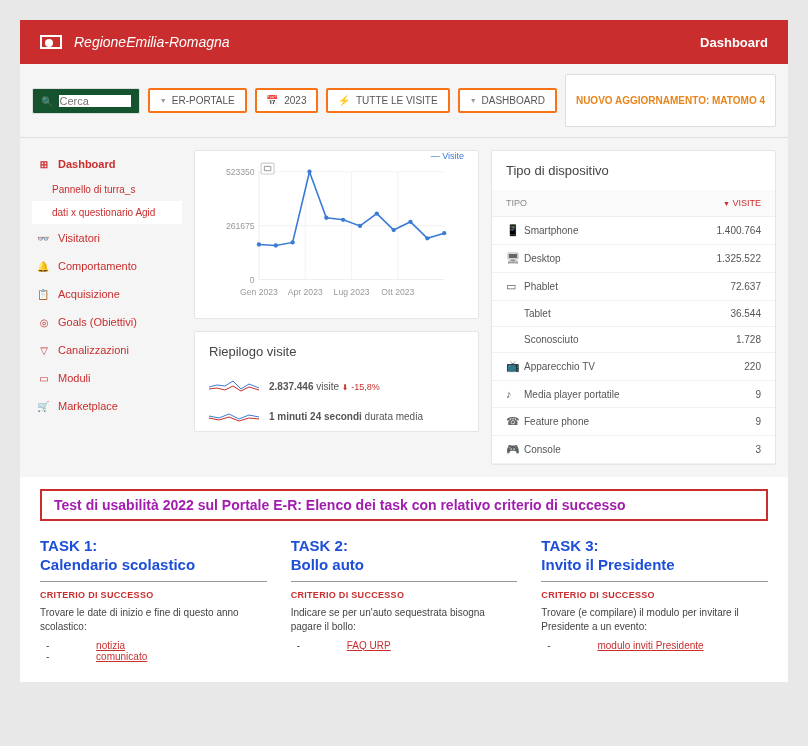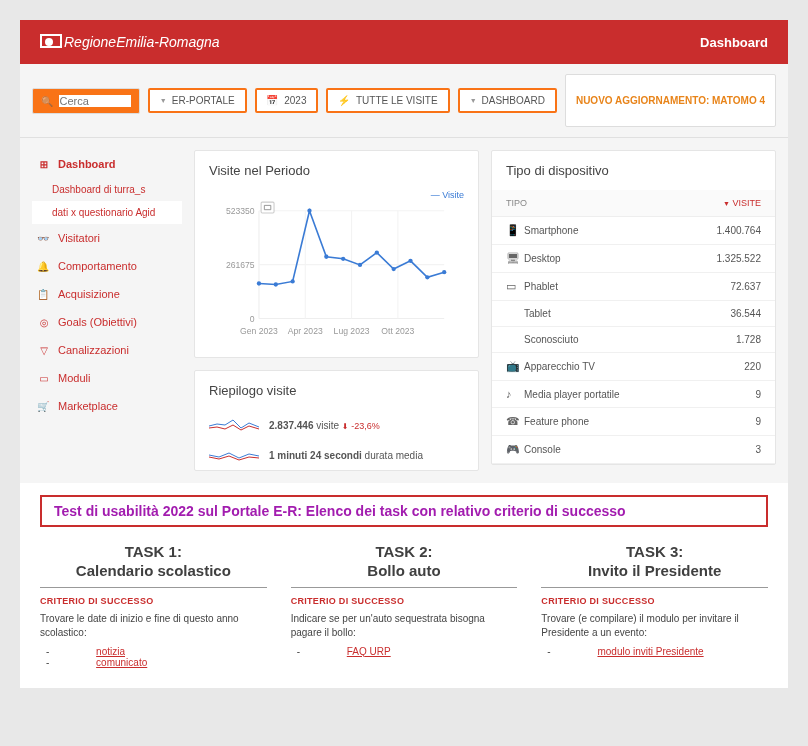--- a/index.html
+++ b/index.html
@@ -1,28 +1,28 @@
 <!DOCTYPE html>
 <html><head>
 <meta charset="utf-8">
 <style>
   * { box-sizing: border-box; margin: 0; padding: 0; }
   body { font-family: -apple-system, BlinkMacSystemFont, 'Segoe UI', Arial, sans-serif; background: #e8e8e8; padding: 20px; font-size: 12px; color: #333; }
   .app { background: #fff; width: 768px; margin: 0 auto; overflow: hidden; }
   
   
   .header { background: #c92d2d; color: #fff; padding: 14px 20px; display: flex; justify-content: space-between; align-items: center; }
-  .logo { display: flex; gap: 2px; font-style: italic; font-size: 14px; }
+  .logo { display: flex; align-items: center; gap: 12px; font-style: italic; font-size: 14px; }
   .logo-box { border: 2px solid #fff; width: 22px; height: 14px; position: relative; }
   .logo-box::before { content: ''; position: absolute; width: 8px; height: 8px; background: #fff; border-radius: 50%; top: 2px; left: 3px; }
   .header-nav { font-size: 13px; font-weight: 600; }
   
   
   .toolbar { background: #f5f5f5; padding: 10px 12px; display: flex; gap: 8px; align-items: center; border-bottom: 1px solid #e0e0e0; }
-  .search-box { flex: 1; max-width: 160px; display: flex; align-items: center; background: #f97316; border: 1px solid #ddd; border-radius: 2px; padding: 5px 8px; gap: 6px; }
+  .search-box { flex: 1; max-width: 160px; display: flex; align-items: center; background: #14532d; border: 1px solid #ddd; border-radius: 2px; padding: 5px 8px; gap: 6px; }
   .search-box input { border: none; outline: none; font-size: 11px; width: 100%; color: #888; }
   .crumb { background: #fff; border: 2px solid #f97316; border-radius: 2px; padding: 5px 10px; font-size: 10px; color: #555; display: flex; align-items: center; gap: 5px; cursor: pointer; }
   .crumb-orange { background: #fff; border: 1px solid #ddd; color: #e8841a; padding: 20px 10px; font-size: 10px; font-weight: 600; border-radius: 2px; }
   .tri { font-size: 7px; color: #999; }
   
   
   .main { display: flex; background: #f5f5f5; gap: 12px; padding: 12px; min-height: 320px; }
   .sidebar { width: 150px; }
   .sidebar-item { display: flex; align-items: center; gap: 8px; padding: 8px 6px; font-size: 11px; color: #c92d2d; cursor: pointer; }
   .sidebar-item.active { font-weight: 700; }
@@ -55,21 +55,21 @@
   .dev-row { display: flex; align-items: center; padding: 7px 14px; border-bottom: 1px solid #f0f0f0; font-size: 10px; }
   .dev-icon { width: 18px; color: #666; font-size: 11px; }
   .dev-name { flex: 1; color: #555; }
   .dev-val { color: #555; }
   
   
   .tasks-panel { background: #fff; padding: 12px 20px 20px; }
   .tasks-banner { border: 2px solid #c92d2d; color: #a21caf; font-weight: 700; font-size: 14px; padding: 6px 12px; margin-bottom: 16px; text-align: left; }
   .tasks-grid { display: flex; gap: 24px; }
   .task-col { flex: 1; }
-  .task-title { font-size: 15px; font-weight: 800; color: #404040; line-height: 1.25; margin-bottom: 6px; text-align: center; }
+  .task-title { font-size: 15px; font-weight: 800; color: #1d4ed8; line-height: 1.25; margin-bottom: 6px; }
   .task-hr { border: none; border-top: 1px solid #999; margin: 6px 0 8px; }
   .task-crit { font-size: 9px; font-weight: 800; color: #c92d2d; letter-spacing: 0.3px; margin-bottom: 6px; }
   .task-desc { font-size: 10px; color: #444; line-height: 1.4; margin-bottom: 6px; }
   .task-links { font-size: 10px; padding-left: 6px; }
   .task-links div::before { content: '- '; color: #444; }
   .task-links a { color: #c92d2d; text-decoration: underline; cursor: pointer; padding-left: 44px; }
   
   .mag-icon::before { content: '\1F50D'; font-size: 10px; opacity: 0.5; }
 </style>
 </head>
@@ -109,21 +109,21 @@
     <div class="crumb-orange">NUOVO AGGIORNAMENTO: MATOMO 4</div>
   </div>
 
   <div class="main">
 
     <div class="sidebar">
       <div class="sidebar-item active">
         <span class="sicon">⊞</span>
         <span>Dashboard</span>
       </div>
-      <div class="sidebar-sub">Dashboard di turra_s</div>
+      <div class="sidebar-sub">Pannello di turra_s</div>
       <div class="sidebar-sub active">dati x questionario Agid</div>
       <div class="sidebar-item">
         <span class="sicon">👓</span>
         <span>Visitatori</span>
       </div>
       <div class="sidebar-item">
         <span class="sicon">🔔</span>
         <span>Comportamento</span>
       </div>
       <div class="sidebar-item">
@@ -145,21 +145,20 @@
       <div class="sidebar-item">
         <span class="sicon">🛒</span>
         <span>Marketplace</span>
       </div>
     </div>
 
     <div class="content">
       <div class="col">
 
         <div class="card">
-          <div class="card-title">Visite nel Periodo</div>
           <div class="chart-area">
             <div class="chart-legend">— <span>Visite</span></div>
             <svg class="chart-svg" viewBox="0 0 220 130">
 
               <line x1="38" y1="10" x2="38" y2="110" stroke="#eee"></line>
               <line x1="38" y1="110" x2="210" y2="110" stroke="#eee"></line>
               <line x1="38" y1="60" x2="210" y2="60" stroke="#f3f3f3"></line>
               <line x1="38" y1="10" x2="210" y2="10" stroke="#f3f3f3"></line>
               <line x1="81" y1="10" x2="81" y2="110" stroke="#f3f3f3"></line>
               <line x1="124" y1="10" x2="124" y2="110" stroke="#f3f3f3"></line>
@@ -200,21 +199,21 @@
           <div class="card-title">Riepilogo visite</div>
           <div class="summary-row">
             <svg class="spark" viewBox="0 0 50 18">
                 <polyline points="0,10 8,8 16,9 24,4 32,12 40,7 50,11" fill="none" stroke="#3a7bd5" stroke-width="1"></polyline>
                 <polyline points="0,12 8,11 16,13 24,9 32,14 40,10 50,13" fill="none" stroke="#c92d2d" stroke-width="1"></polyline>
               </svg>
             <div>
               <span class="stat-val">2.837.446</span>
               <span>visite</span>
               <span class="arrow-down">⬇</span>
-              <span class="stat-change">-23,6%</span>
+              <span class="stat-change">-15,8%</span>
             </div>
           </div>
           <div class="summary-row">
             <svg class="spark" viewBox="0 0 50 18">
                 <polyline points="0,9 10,11 20,7 30,12 40,8 50,10" fill="none" stroke="#3a7bd5" stroke-width="1"></polyline>
                 <polyline points="0,11 10,13 20,10 30,14 40,11 50,12" fill="none" stroke="#c92d2d" stroke-width="1"></polyline>
               </svg>
             <div>
               <span class="stat-val">1 minuti 24 secondi</span>
               <span>durata media</span>

